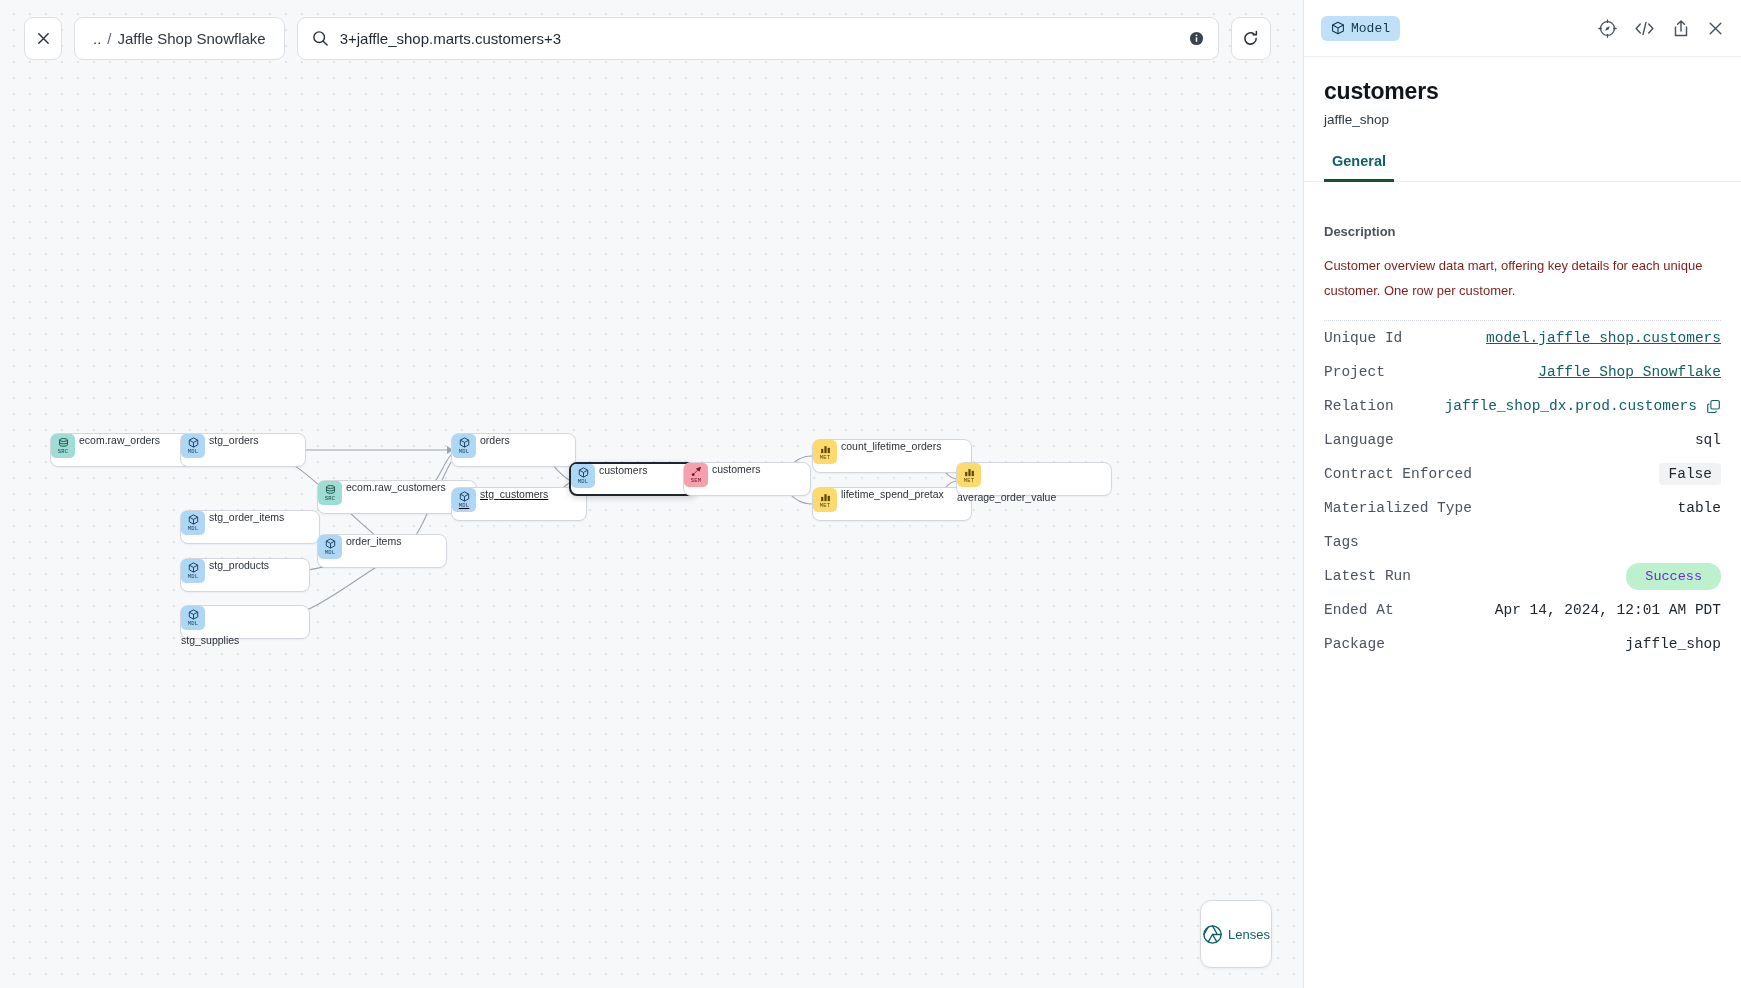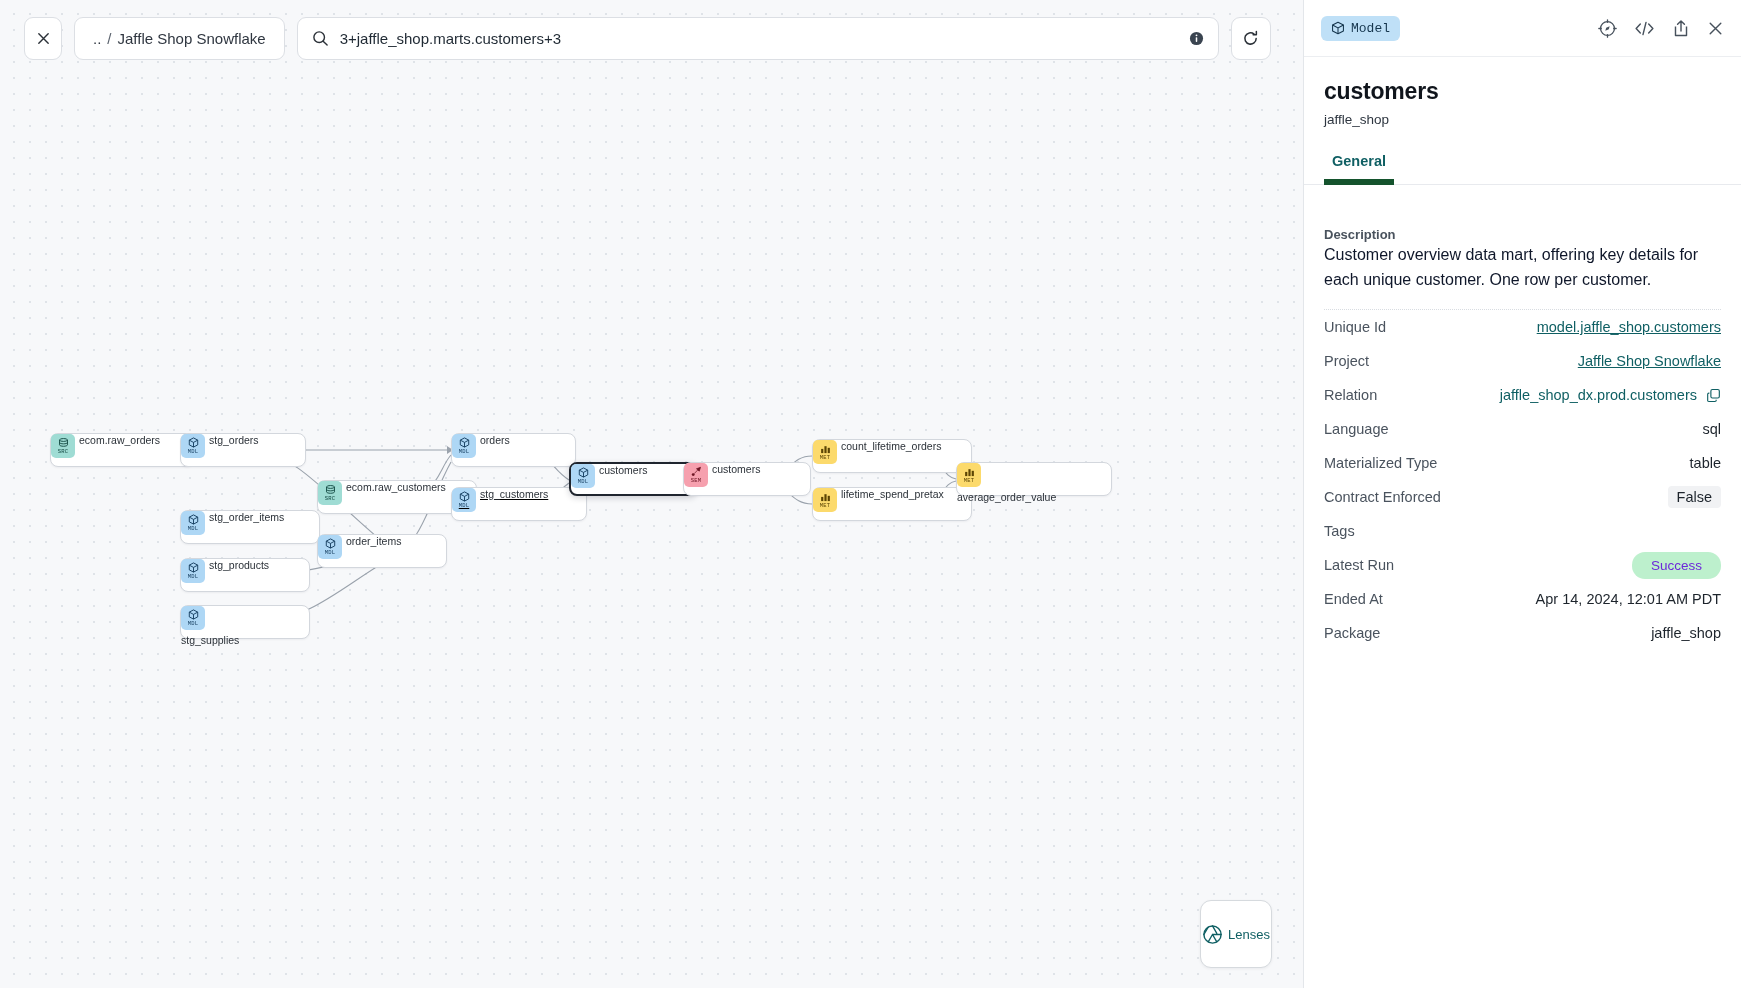--- a/index.html
+++ b/index.html
@@ -91,29 +91,29 @@
   .head-actions { margin-left: auto; display: flex; align-items: center; gap: 17px; }
   .hi { cursor: pointer; display: flex; }
 
   .dp-title-wrap { padding: 21px 20px 0 20px; }
   .dp-title { font-size: 23px; font-weight: bold; color: #10151c; letter-spacing: -.2px; }
   .dp-sub { font-size: 13.5px; color: #2e3640; margin-top: 7px; }
 
   .tabs { margin-top: 26px; padding: 0 20px; border-bottom: 1px solid #e8eaee; display: flex; }
   .tab {
     font-size: 14.5px; color: #0f5f63; font-weight: bold; padding: 0 8px 10px 8px;
-    border-bottom: 6px solid #14532d; cursor: pointer; margin-bottom: -1px;
+    border-bottom: 3px solid #14532d; cursor: pointer; margin-bottom: -1px;
   }
 
   .dp-body { flex: 1 1 auto; overflow-y: auto; padding: 22px 20px 0 20px; }
   .sec-label { font-size: 13px; font-weight: bold; color: #49525d; margin-top: 20px; }
-  .desc { font-size: 16px; line-height: 25px; color: #0f172a; }
+  .desc { font-size: 13px; line-height: 25px; color: #7f1d1d; margin-top: 14px; }
   .divider { border-top: 1px dotted #d8dce1; margin: 17px 0 0 0; }
 
-  .row { display: flex; align-items: center; min-height: 33px; padding: 9px 0; }
+  .row { display: flex; align-items: center; min-height: 33px; padding: 9px 0; font-family: Liberation Mono, monospace; }
   .row .k { font-size: 14.5px; color: #4a535e; }
   .row .v { margin-left: auto; font-size: 14.5px; color: #1d242c; text-align: right; }
   .v.link { color: #0f5f63; text-decoration: underline; cursor: pointer; }
   .v.teal { color: #0f5f63; display: inline-flex; align-items: center; gap: 9px; }
   .copy-btn { cursor: pointer; display: flex; }
   .chip-gray { background: #f1f2f4; border-radius: 4px; padding: 3px 9px; font-size: 14.5px; color: #1d242c; }
   .chip-green {
     background: #bdf0cd; color: #6d28d9; border-radius: 13px; padding: 6px 19px; font-size: 13.5px;
   }
 </style>
@@ -438,28 +438,28 @@
                   <path d="M10.8 12.6 L10.8 13.2 A1.2 1.2 0 0 1 9.6 14.4 L3 14.4 A1.2 1.2 0 0 1 1.8 13.2 L1.8 6.6 A1.2 1.2 0 0 1 3 5.4 L3.6 5.4" fill="none" stroke="#0f5f63" stroke-width="1.2"></path>
                 </svg>
               </span>
             </span>
           </div>
           <div class="row">
             <span class="k">Language</span>
             <span class="v">sql</span>
           </div>
           <div class="row">
+            <span class="k">Contract Enforced</span>
+            <span class="v"><span class="chip-gray">False</span></span>
+          </div>
+          <div class="row">
             <span class="k">Materialized Type</span>
             <span class="v">table</span>
           </div>
           <div class="row">
-            <span class="k">Contract Enforced</span>
-            <span class="v"><span class="chip-gray">False</span></span>
-          </div>
-          <div class="row">
             <span class="k">Tags</span>
             <span class="v"></span>
           </div>
           <div class="row">
             <span class="k">Latest Run</span>
             <span class="v"><span class="chip-green">Success</span></span>
           </div>
           <div class="row">
             <span class="k">Ended At</span>
             <span class="v">Apr 14, 2024, 12:01 AM PDT</span>

